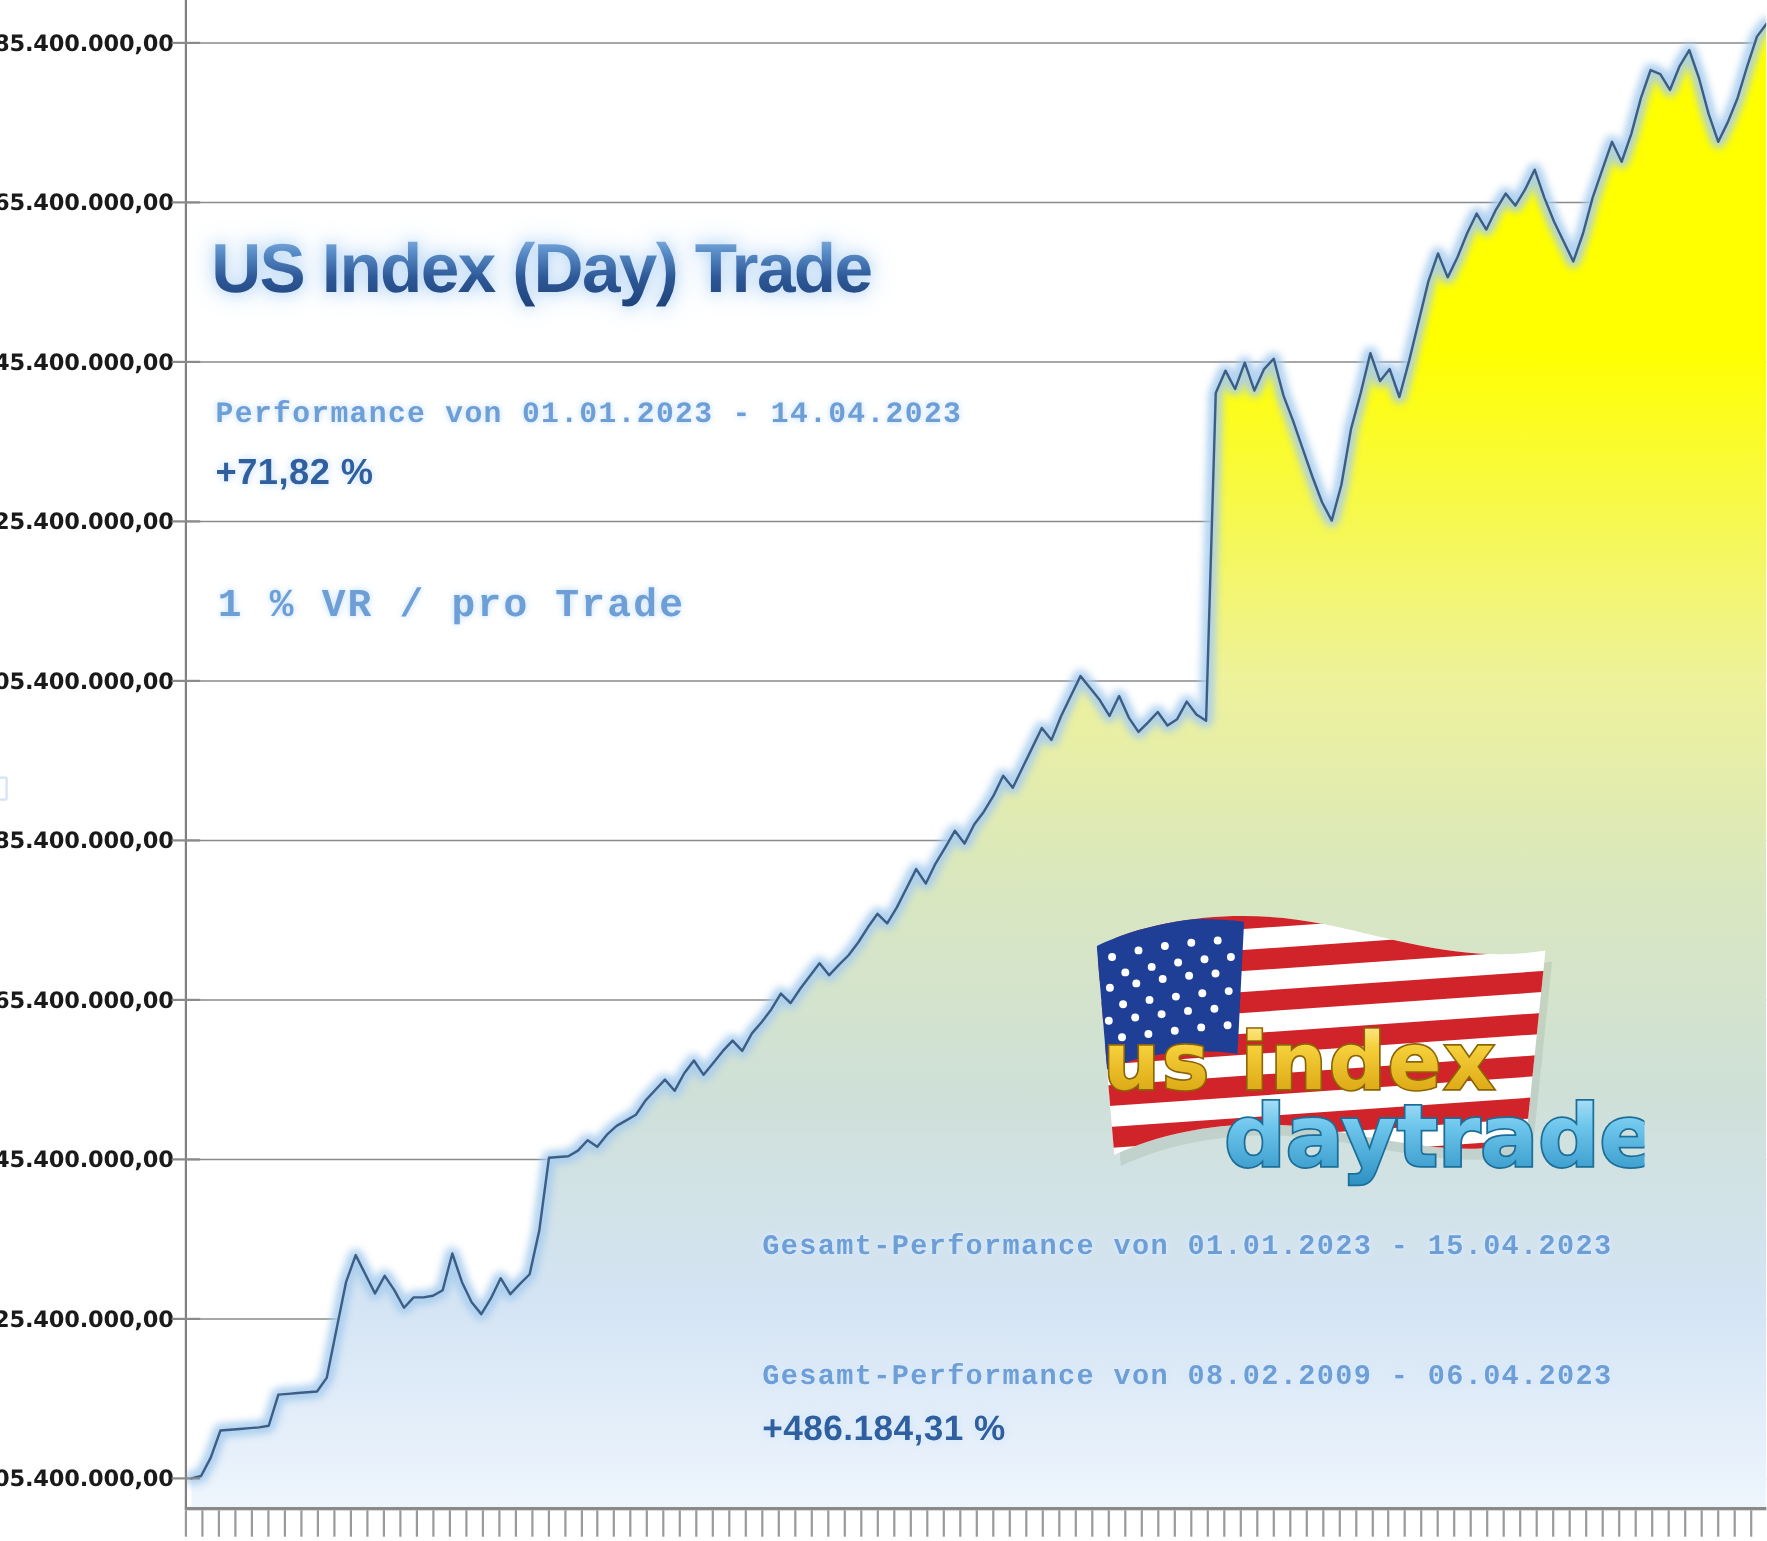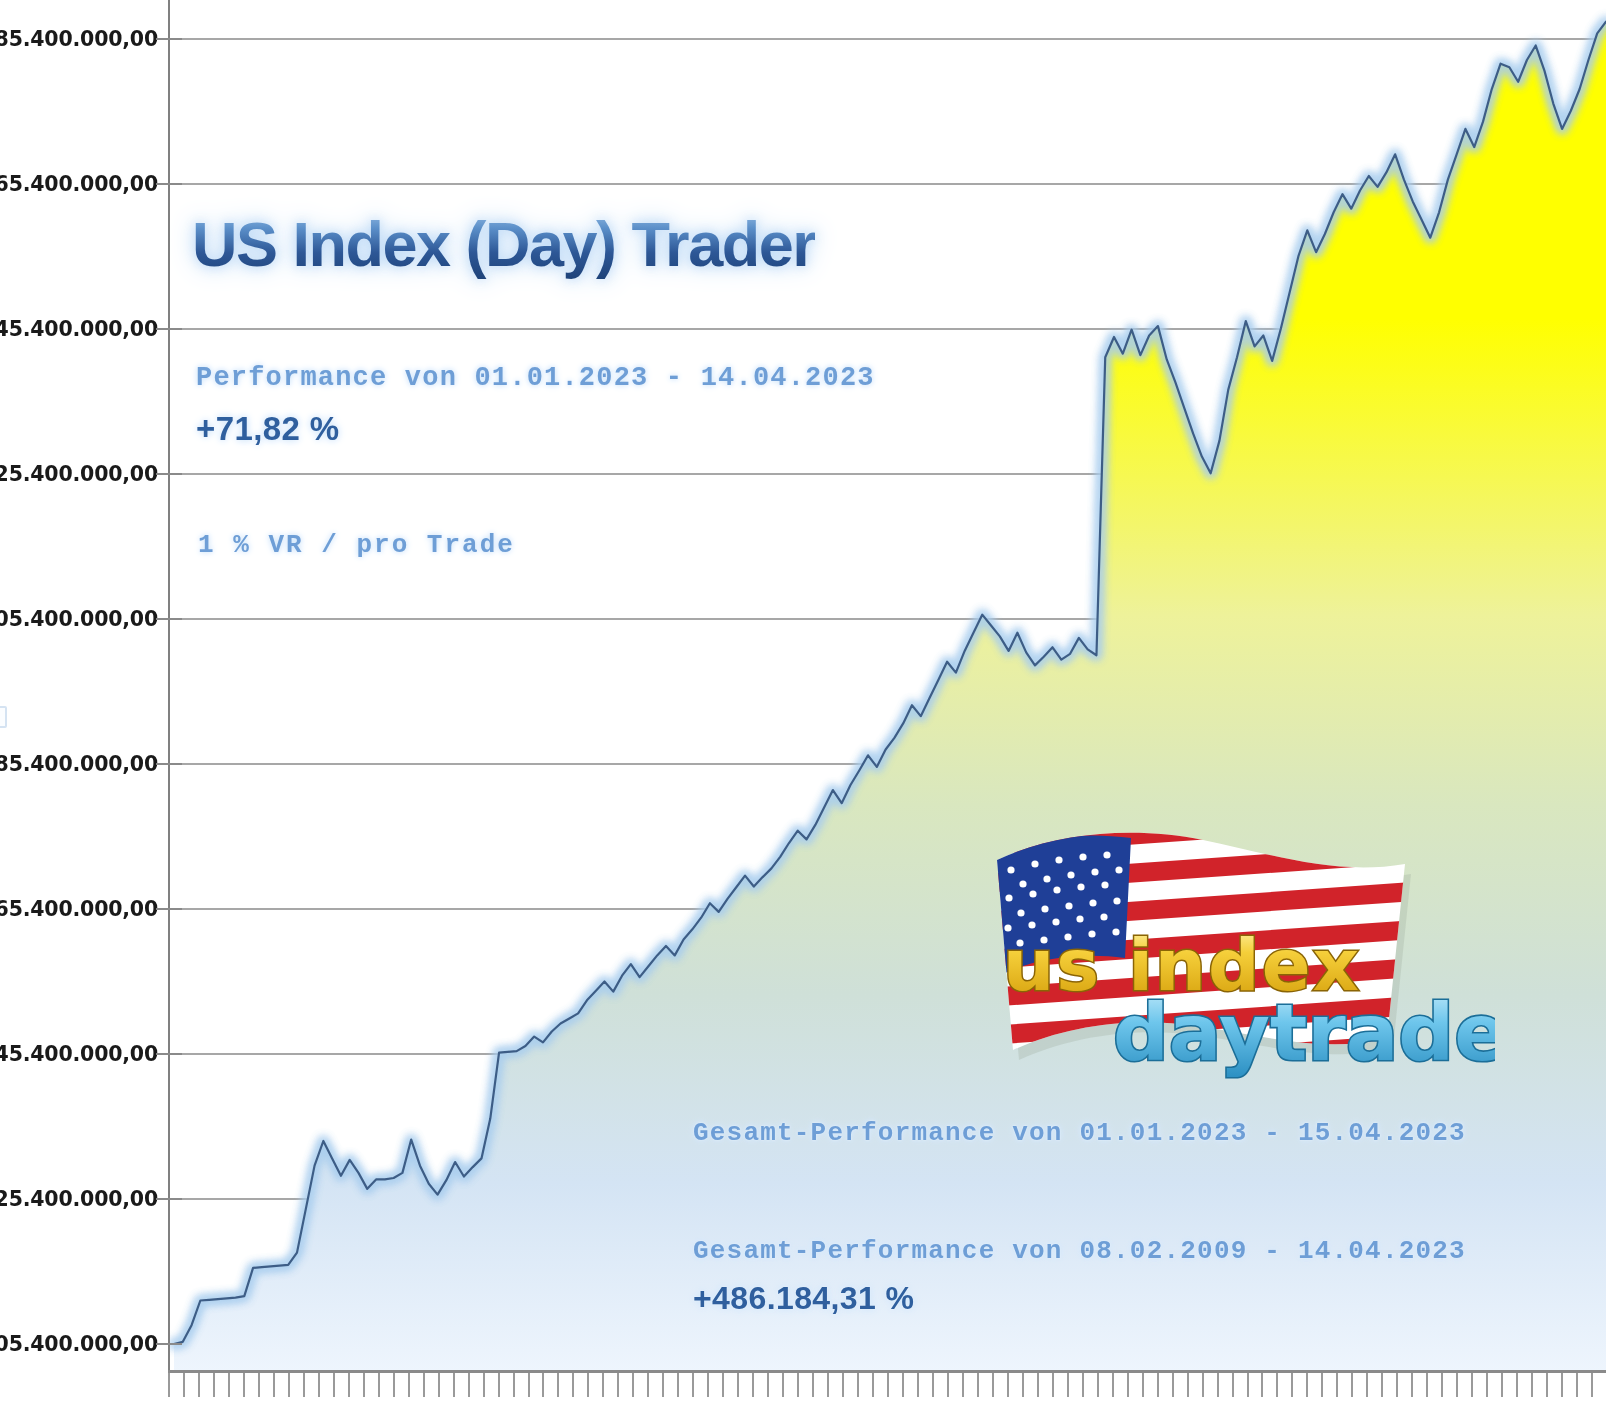--- a/index.html
+++ b/index.html
@@ -95,21 +95,21 @@
     font-family:"Liberation Sans", sans-serif;
     font-weight:bold;
     color:#2f5f9e;
     text-shadow:0 0 6px #cfe6fb, 0 0 11px #dceafb, 0 0 2px #ffffff;
     letter-spacing:0.4px;
   }
 
   #perf-period { left:196px; top:363px; font-size:27px; }
   #perf-percent { left:196px; top:410px; font-size:33px; }
   #risk-note {
-    left:198px; top:530px; font-size:26px;
+    left:198px; top:530px; font-size:36px;
     letter-spacing:2px;
   }
 
   #total-period-1 { left:693px; top:1118px; font-size:26px; }
   #total-range-1  { left:693px; top:1164px; font-size:31px; }
   #total-period-2 { left:693px; top:1236px; font-size:26px; }
   #total-value-2  { left:693px; top:1280px; font-size:32px; }
 
   
   #brand-logo {
@@ -294,28 +294,28 @@
       <div class="y-tick-label" style="top: 909px;">365.400.000,00</div>
       <div class="y-tick-mark" style="top: 908px;"></div>
       <div class="y-tick-label" style="top: 1054px;">345.400.000,00</div>
       <div class="y-tick-mark" style="top: 1053px;"></div>
       <div class="y-tick-label" style="top: 1199px;">325.400.000,00</div>
       <div class="y-tick-mark" style="top: 1198px;"></div>
       <div class="y-tick-label" style="top: 1344px;">305.400.000,00</div>
       <div class="y-tick-mark" style="top: 1343px;"></div>
     </div>
 
-  <div class="ov" id="chart-title">US Index (Day) Trader</div>
+  <div class="ov" id="chart-title">US Index (Day) Trade</div>
 
   <div class="ov perf-lbl" id="perf-period">Performance  von  01.01.2023 - 14.04.2023</div>
   <div class="ov perf-val" id="perf-percent">+71,82 %</div>
   <div class="ov perf-lbl" id="risk-note">1 % VR / pro Trade</div>
 
   <div class="ov perf-lbl" id="total-period-1">Gesamt-Performance  von  01.01.2023 - 15.04.2023</div>
-  <div class="ov perf-lbl" id="total-period-2">Gesamt-Performance  von  08.02.2009 - 14.04.2023</div>
+  <div class="ov perf-lbl" id="total-period-2">Gesamt-Performance  von  08.02.2009 - 06.04.2023</div>
   <div class="ov perf-val" id="total-value-2">+486.184,31 %</div>
 
   <div id="brand-logo">
     <svg viewBox="0 0 560 278">
       <defs>
         <clipPath id="flagClip">
           <path d="M62,48 C120,20 200,14 268,28 C336,42 400,64 470,52
                    L452,226 C392,242 330,224 262,214 C196,204 130,214 78,238 Z"></path>
         </clipPath>
         <linearGradient id="goldG" x1="0" y1="0" x2="0" y2="1">

